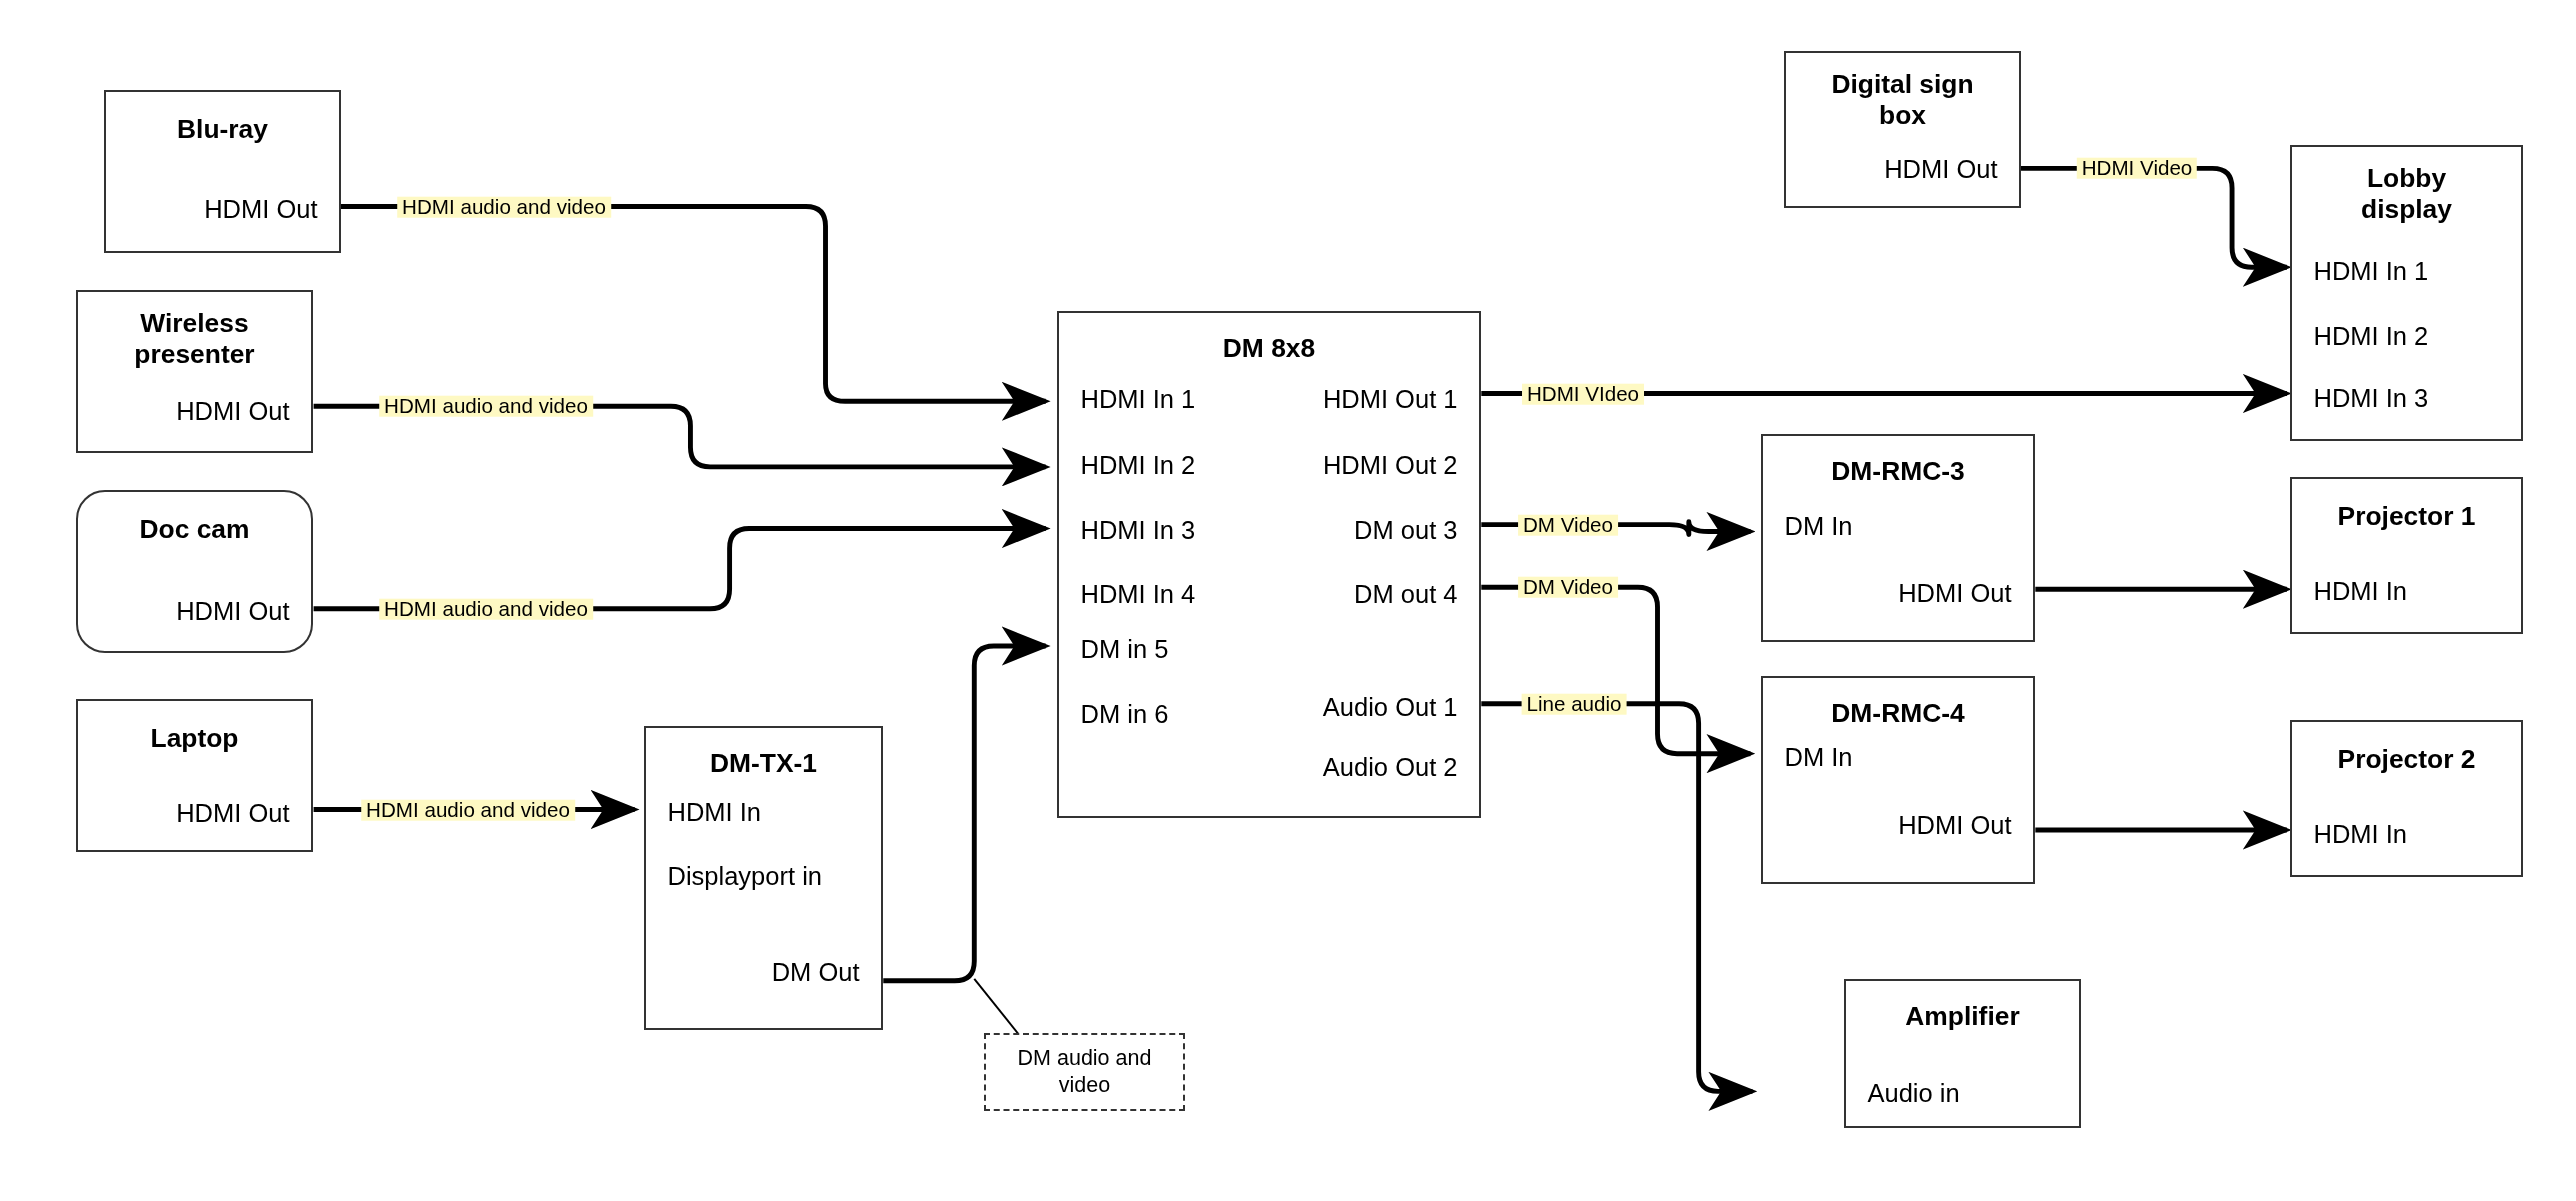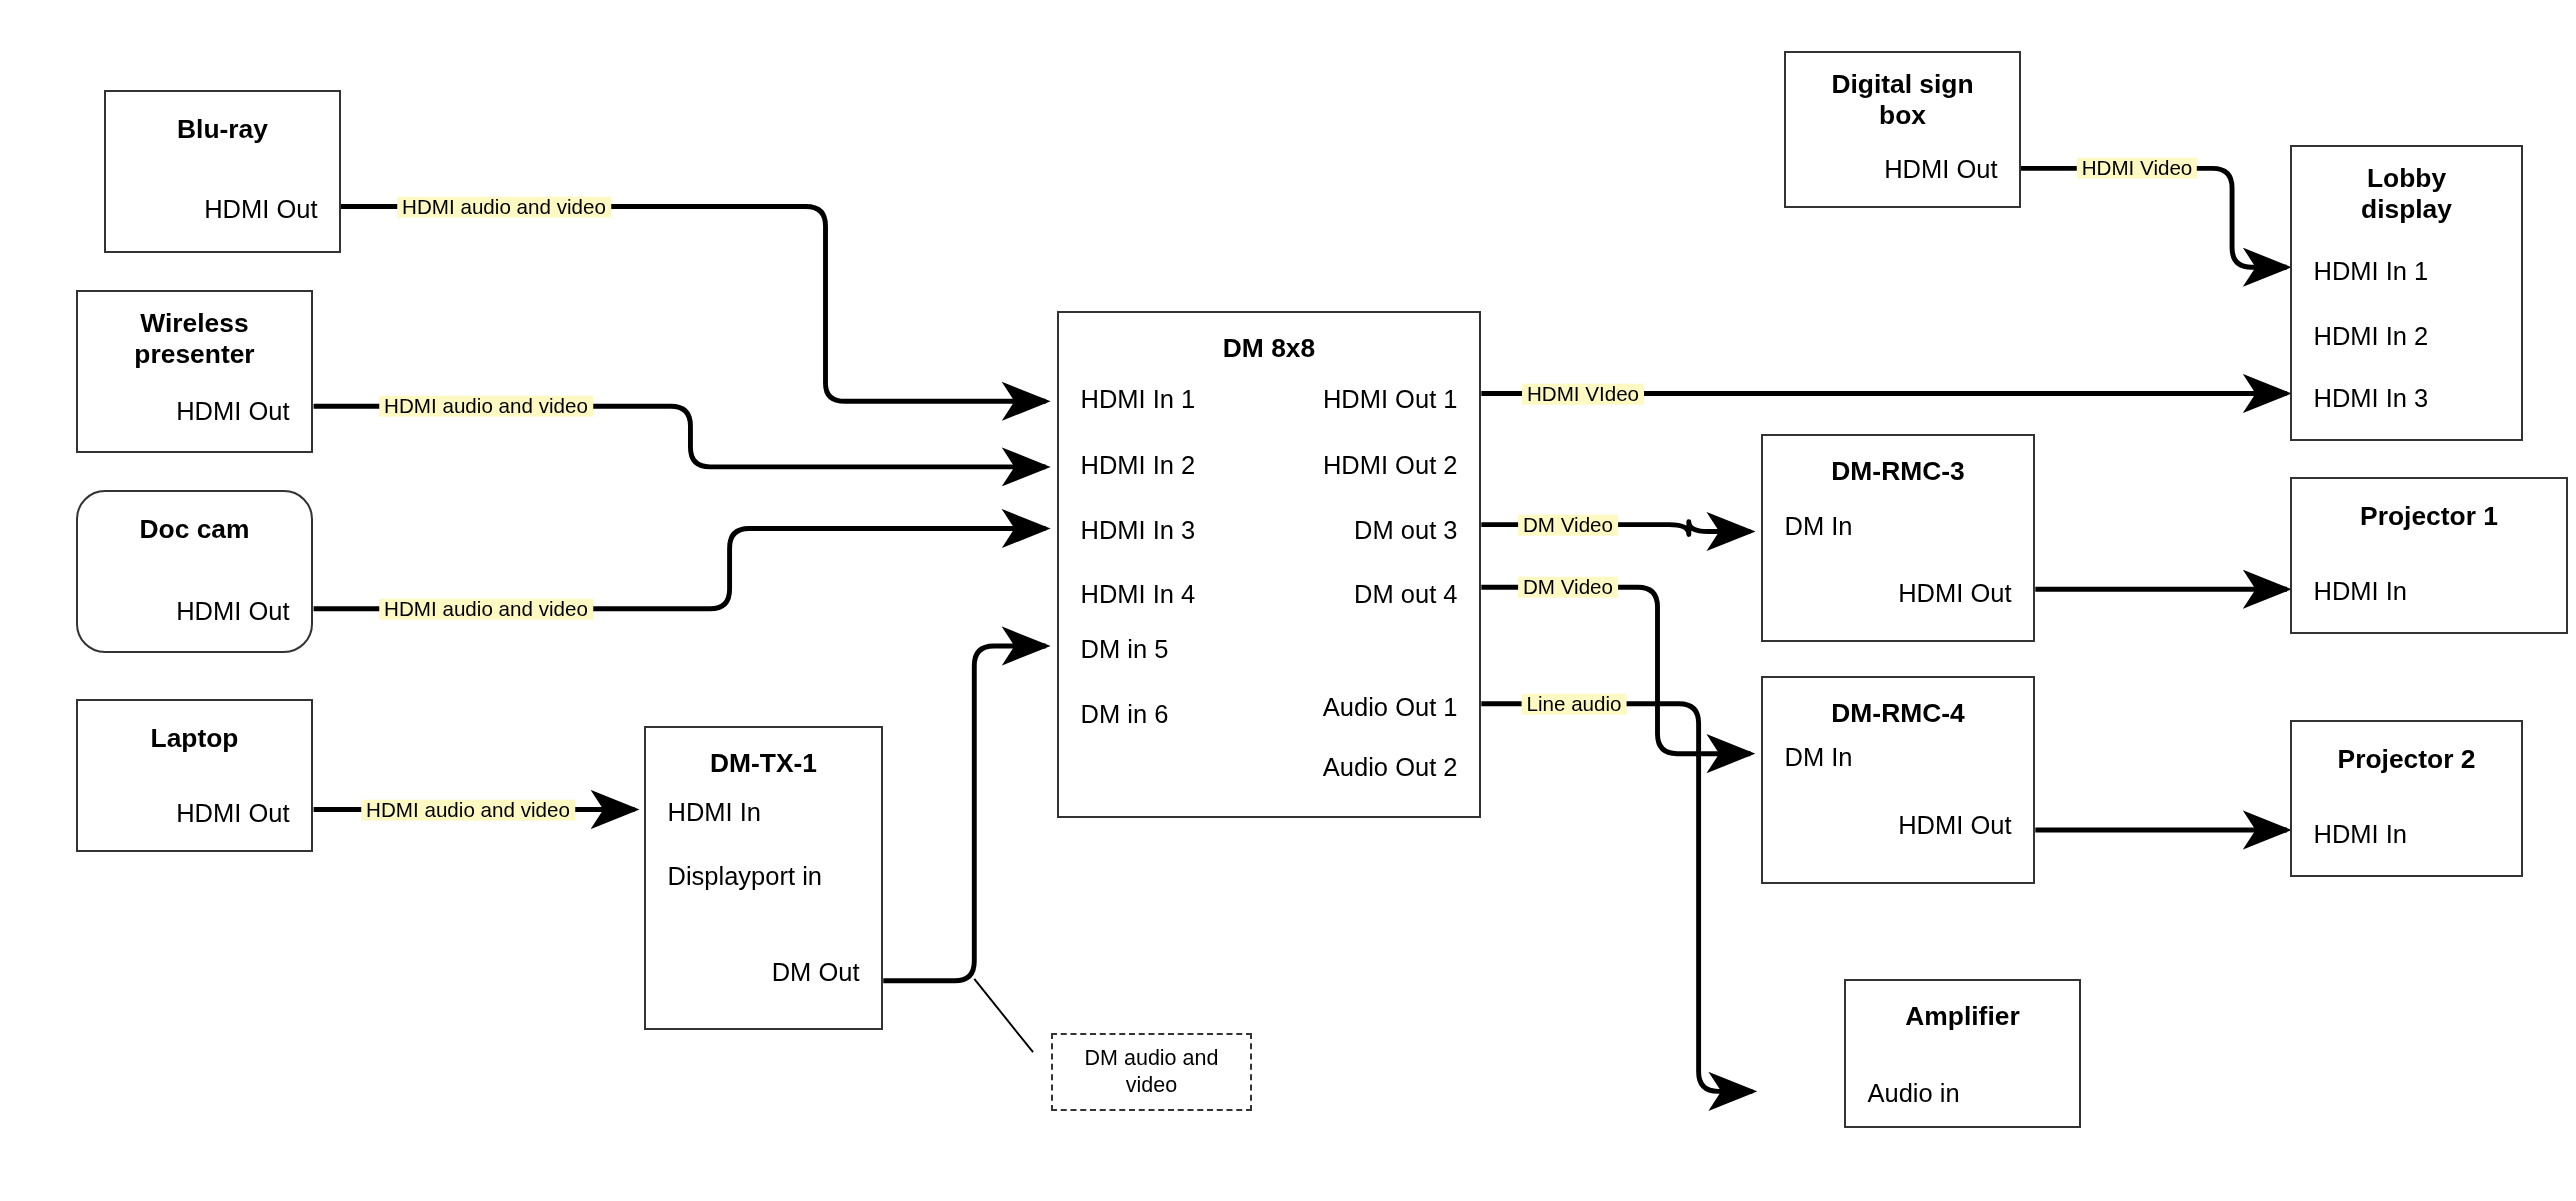--- a/index.html
+++ b/index.html
@@ -127,21 +127,21 @@
     <div class="port left" style="top:76px;">DM In</div>
     <div class="port right" style="top:143px;">HDMI Out</div>
   </div>
 
   <div class="node" style="left:1761px;top:676px;width:274px;height:208px;">
     <div class="title" style="top:19.6px;">DM-RMC-4</div>
     <div class="port left" style="top:65px;">DM In</div>
     <div class="port right" style="top:133px;">HDMI Out</div>
   </div>
 
-  <div class="node" style="left:2290px;top:477px;width:278px;height:157px;">
+  <div class="node" style="left:2290px;top:477px;width:233px;height:157px;">
     <div class="title" style="top:21.5px;">Projector 1</div>
     <div class="port left" style="top:98px;">HDMI In</div>
   </div>
 
   <div class="node" style="left:2290px;top:720px;width:233px;height:157px;">
     <div class="title" style="top:21.5px;">Projector 2</div>
     <div class="port left" style="top:98px;">HDMI In</div>
   </div>
 
   <div class="node" style="left:1844px;top:979px;width:237px;height:149px;">
@@ -152,16 +152,16 @@
   <div class="edge-label" style="left:504px;top:207px;">HDMI audio and video</div>
   <div class="edge-label" style="left:486px;top:406px;">HDMI audio and video</div>
   <div class="edge-label" style="left:486px;top:609px;">HDMI audio and video</div>
   <div class="edge-label" style="left:468px;top:810px;">HDMI audio and video</div>
   <div class="edge-label" style="left:2137px;top:168px;">HDMI Video</div>
   <div class="edge-label" style="left:1583px;top:394px;">HDMI VIdeo</div>
   <div class="edge-label" style="left:1568px;top:525px;">DM Video</div>
   <div class="edge-label" style="left:1568px;top:587px;">DM Video</div>
   <div class="edge-label" style="left:1574px;top:704px;">Line audio</div>
 
-  <div class="callout" style="left:1051px;top:1033px;width:201px;height:78px;">DM audio and video</div>
+  <div class="callout" style="left:984px;top:1033px;width:201px;height:78px;">DM audio and video</div>
 
 </div>
 
 
 </body></html>

